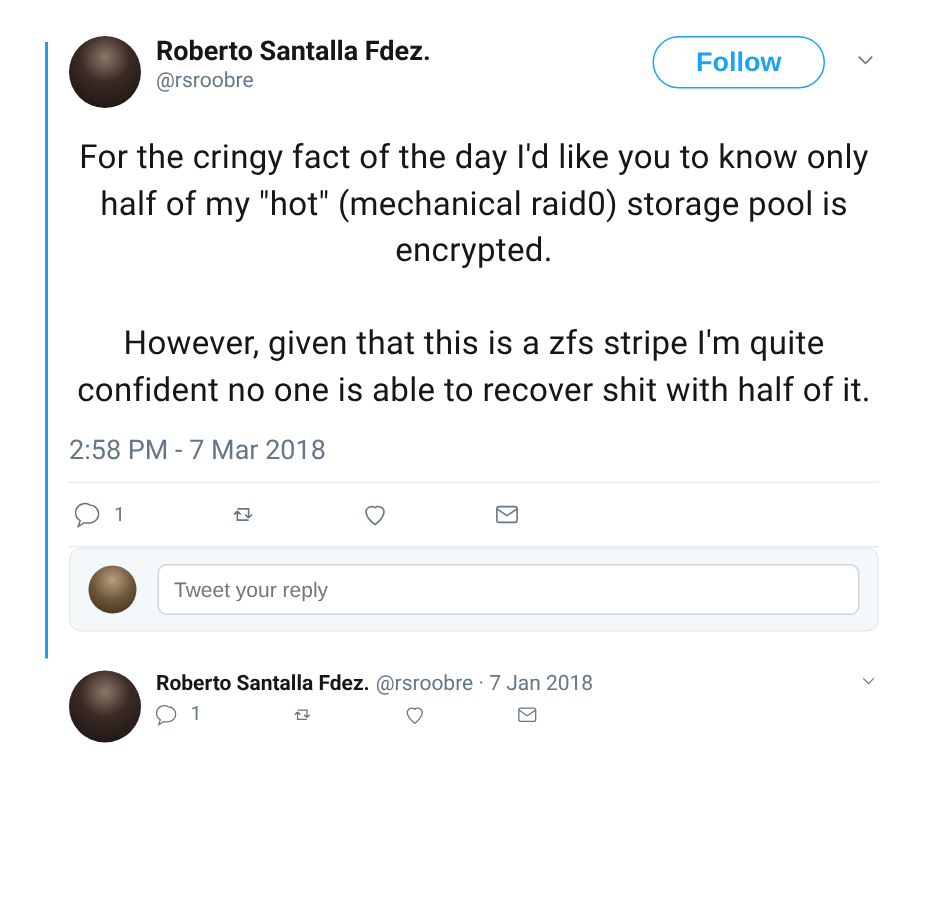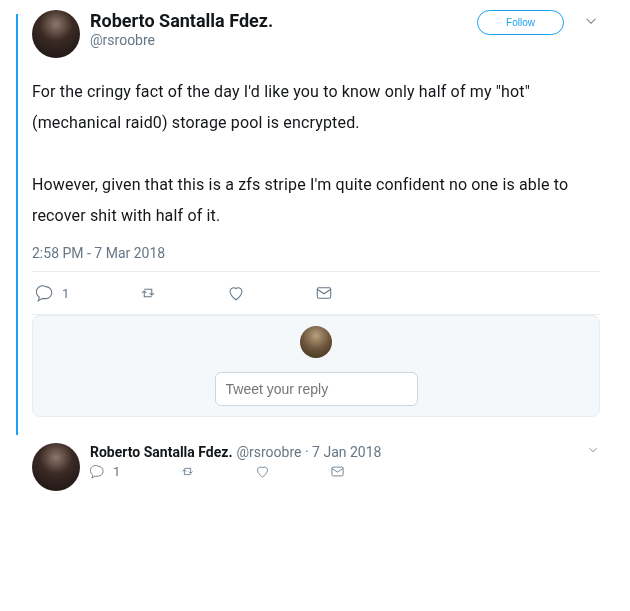--- a/index.html
+++ b/index.html
@@ -2,21 +2,21 @@
 <html><head>
 <meta charset="utf-8">
 <style>
   body {
     margin: 0;
     font-family: -apple-system, BlinkMacSystemFont, "Segoe UI", Roboto, Helvetica, Arial, sans-serif;
     background: #fff;
     color: #14171a;
     font-size: 14px;
   }
-  .container { width: 630px; padding: 10px; box-sizing: border-box; }
+  .container { width: 630px; padding: 24px; box-sizing: border-box; }
   .tweet-main { display: flex; }
   .thread-col {
     width: 14px;
     display: flex;
     flex-direction: column;
     align-items: center;
     margin-right: -2px;
   }
   .thread-line {
     width: 2px;
@@ -35,42 +35,42 @@
     width: 32px; height: 32px; border-radius: 50%;
     background: radial-gradient(circle at 50% 30%, #b7a07c 0%, #6b543a 50%, #3a2e1c 100%);
     flex-shrink: 0;
   }
   .names { margin-left: 10px; flex: 1; }
   .display-name { font-weight: bold; font-size: 18px; color: #14171a; line-height: 1.2; }
   .handle { color: #657786; font-size: 14px; }
   .follow-area { display: flex; align-items: center; gap: 18px; }
   .follow-btn {
     border: 1px solid #1da1f2; color: #1da1f2; background: #fff;
-    border-radius: 100px; padding: 6px 28px; font-weight: normal; font-size: 10px;
+    border-radius: 100px; padding: 6px 28px; font-weight: bold; font-size: 18px;
     cursor: pointer;
   }
   .caret { color: #657786; cursor: pointer; }
   .tweet-text {
-    font-size: 16px;
+    font-size: 22px;
     line-height: 31px;
     margin: 18px 0 14px 0;
     white-space: pre-wrap;
     font-weight: 400;
     letter-spacing: 0.01em;
+    text-align: center;
   }
-  .timestamp { color: #657786; font-size: 14px; margin-bottom: 10px; }
+  .timestamp { color: #657786; font-size: 18px; margin-bottom: 10px; }
   .divider { border-top: 1px solid #e6ecf0; }
   .actions { display: flex; align-items: center; gap: 70px; padding: 12px 0 12px 4px; color: #657786; }
   .action { display: flex; align-items: center; gap: 8px; cursor: pointer; font-size: 13px; }
   .icon { width: 18px; height: 18px; fill: none; stroke: #657786; stroke-width: 1.4; }
   .reply-box {
     border: 1px solid #e6ecf0; background: #f5f8fa; border-radius: 8px;
     padding: 10px 12px; display: flex; align-items: center; gap: 14px;
     margin: 0 0 18px 0;
-    flex-direction: column;
   }
   .reply-input {
     flex: 1; border: 1px solid #ccd6dd; border-radius: 6px; background: #fff;
     padding: 8px 10px; font-size: 14px; color: #657786;
   }
   .reply-tweet { display: flex; padding: 8px 20px 0 22px; }
   .reply-content { flex: 1; margin-left: 10px; }
   .reply-header { display: flex; align-items: center; font-size: 14px; }
   .reply-name { font-weight: bold; }
   .reply-handle { color: #657786; margin-left: 4px; }

